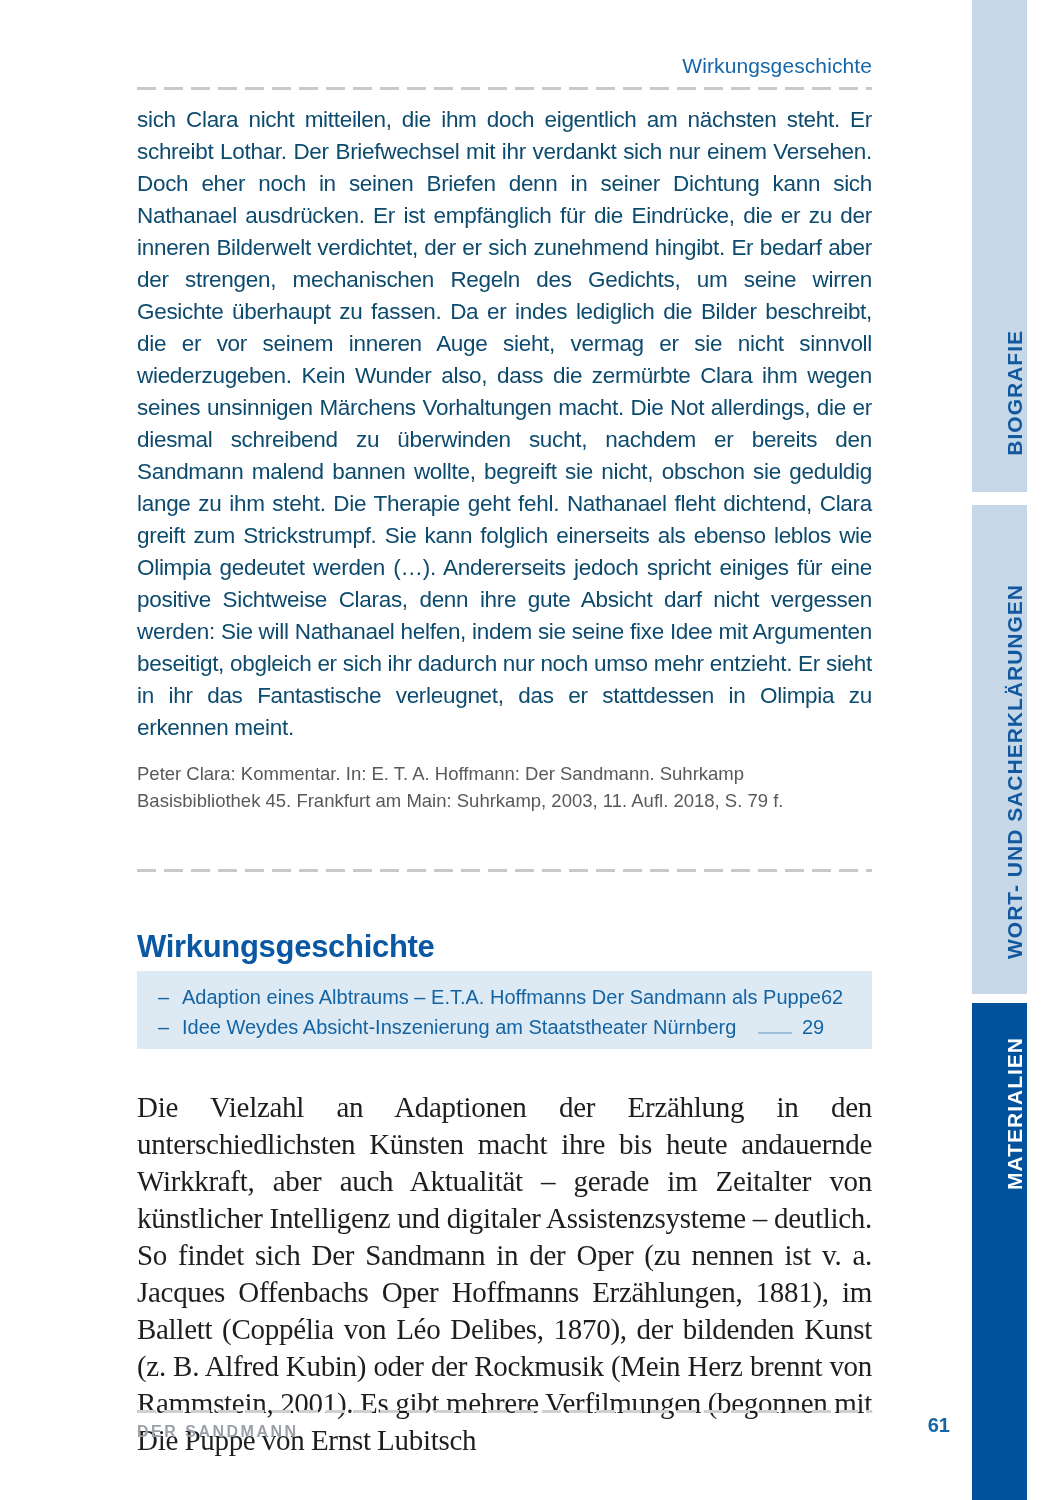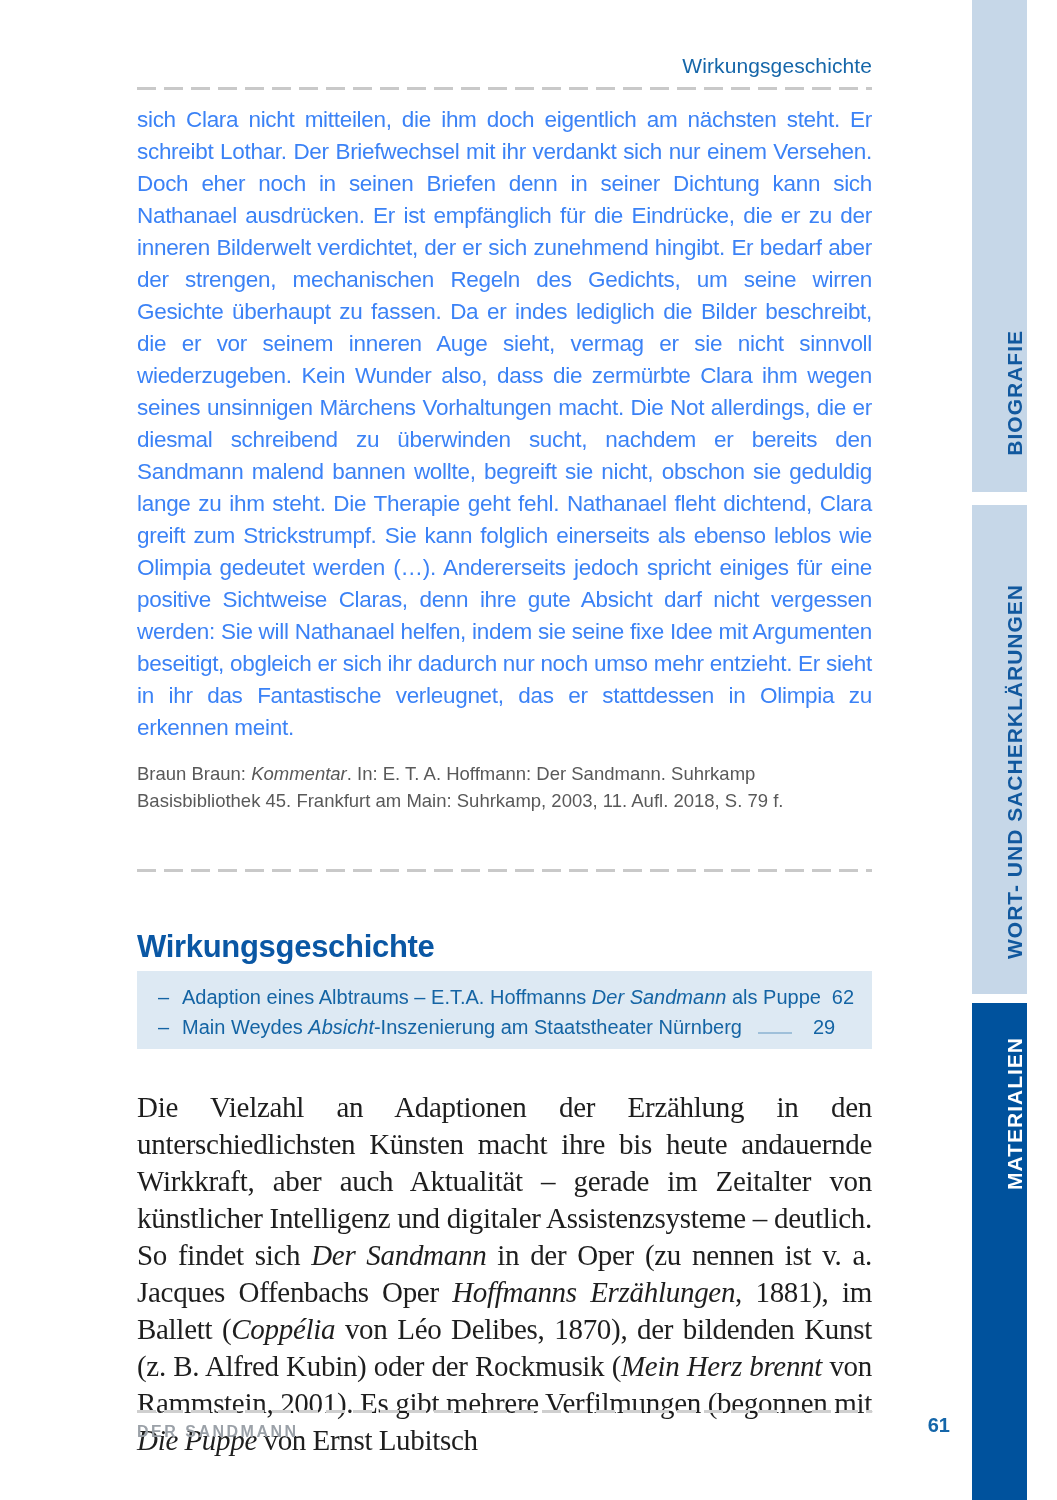--- a/index.html
+++ b/index.html
@@ -19,21 +19,21 @@
   .rule-mid{top:869px;}
   .rule-foot{top:1410px;background:repeating-linear-gradient(to right,#cfcfcf 0 19px,transparent 19px 27px);}
   
   .running-header{
     position:absolute;top:54px;left:137px;width:735px;
     text-align:right;font-size:21px;color:#1566a9;letter-spacing:.1px;
   }
   
   .quote-body{
     position:absolute;top:104px;left:137px;width:735px;
-    font-size:22.5px;line-height:32px;color:#3b82f6;
+    font-size:22.5px;line-height:32px;color:#0c4a6e;
     text-align:justify;letter-spacing:-.3px;
     hyphens:auto;-webkit-hyphens:auto;
   }
   
   .citation{
     position:absolute;top:760px;left:137px;width:735px;
     font-size:18.5px;line-height:27px;color:#595959;
   }
   
   .section-heading{
@@ -45,22 +45,22 @@
     position:absolute;top:971px;left:137px;width:735px;height:78px;
     background:#dde9f3;box-sizing:border-box;
     padding:11px 26px 0 21px;
     color:#1464a4;font-size:20px;
   }
   .toc-row{display:flex;align-items:baseline;line-height:30px;}
   .toc-bullet{flex:none;width:24px;}
   .toc-label{flex:none;white-space:nowrap;}
   .toc-fill{flex:1;display:flex;justify-content:flex-end;align-items:center;}
   .toc-leader{width:34px;height:2.5px;background:#9fc0da;margin-right:10px;margin-top:6px;}
-  .toc-page{flex:none;width:44px;text-align:center;}
-  .it{font-style:italic;}
+  .toc-page{flex:none;width:44px;text-align:left;}
+  .it{}
   
   .article-par{
     position:absolute;top:1089px;left:137px;width:735px;
     font-family:"Liberation Serif",serif;
     font-size:29px;line-height:37px;color:#1e1e1e;
     text-align:justify;letter-spacing:-.3px;word-spacing:-.5px;
     hyphens:auto;-webkit-hyphens:auto;
   }
   
   .footer-title{
@@ -92,36 +92,36 @@
 <body>
 
 <div class="page">
 
   <div class="running-header">Wirkungsgeschichte</div>
 
   <div class="dashed-rule rule-top"></div>
 
   <div class="quote-body">sich Clara nicht mitteilen, die ihm doch eigentlich am nächsten steht. Er schreibt Lothar. Der Briefwechsel mit ihr verdankt sich nur einem Versehen. Doch eher noch in seinen Briefen denn in seiner Dichtung kann sich Nathanael ausdrücken. Er ist empfänglich für die Eindrücke, die er zu der inneren Bilderwelt verdichtet, der er sich zunehmend hingibt. Er bedarf aber der strengen, mechanischen Regeln des Gedichts, um seine wirren Gesichte überhaupt zu fassen. Da er indes lediglich die Bilder beschreibt, die er vor seinem inneren Auge sieht, vermag er sie nicht sinnvoll wiederzugeben. Kein Wunder also, dass die zermürbte Clara ihm wegen seines unsinnigen Märchens Vorhaltungen macht. Die Not allerdings, die er diesmal schreibend zu überwinden sucht, nachdem er bereits den Sandmann malend bannen wollte, begreift sie nicht, obschon sie geduldig lange zu ihm steht. Die Therapie geht fehl. Nathanael fleht dichtend, Clara greift zum Strickstrumpf. Sie kann folglich einerseits als ebenso leblos wie Olimpia gedeutet werden (…). Andererseits jedoch spricht einiges für eine positive Sichtweise Claras, denn ihre gute Absicht darf nicht vergessen werden: Sie will Nathanael helfen, indem sie seine fixe Idee mit Argumenten beseitigt, obgleich er sich ihr dadurch nur noch umso mehr entzieht. Er sieht in ihr das Fantastische verleugnet, das er stattdessen in Olimpia zu erkennen meint.</div>
 
-  <div class="citation"><span>Braun Braun: </span><span class="it">Kommentar</span><span>. In: E. T. A. Hoffmann: Der Sandmann. Suhrkamp Basisbibliothek 45. Frankfurt am Main: Suhrkamp, 2003, 11. Aufl. 2018, S. 79 f.</span></div>
+  <div class="citation"><span>Peter Clara: </span><span class="it">Kommentar</span><span>. In: E. T. A. Hoffmann: Der Sandmann. Suhrkamp Basisbibliothek 45. Frankfurt am Main: Suhrkamp, 2003, 11. Aufl. 2018, S. 79 f.</span></div>
 
   <div class="dashed-rule rule-mid"></div>
 
   <h2 class="section-heading">Wirkungsgeschichte</h2>
 
   <div class="toc-box">
     <div class="toc-row">
       <span class="toc-bullet">–</span>
       <span class="toc-label"><span>Adaption eines Albtraums – E.T.A. Hoffmanns </span><span class="it">Der Sandmann</span><span> als Puppe</span></span>
       <span class="toc-fill"></span>
       <span class="toc-page">62</span>
     </div>
     <div class="toc-row">
       <span class="toc-bullet">–</span>
-      <span class="toc-label"><span>Main Weydes </span><span class="it">Absicht</span><span>-Inszenierung am Staatstheater Nürnberg</span></span>
+      <span class="toc-label"><span>Idee Weydes </span><span class="it">Absicht</span><span>-Inszenierung am Staatstheater Nürnberg</span></span>
       <span class="toc-fill">
           <span class="toc-leader"></span>
         </span>
       <span class="toc-page">29</span>
     </div>
   </div>
 
   <div class="article-par"><span>Die Vielzahl an Adaptionen der Erzählung in den unterschiedlichsten Künsten macht ihre bis heute andauernde Wirkkraft, aber auch Aktualität – gerade im Zeitalter von künstlicher Intelligenz und digitaler Assistenzsysteme – deutlich. So findet sich </span><span class="it">Der Sandmann</span><span> in der Oper (zu nennen ist v. a. Jacques Offenbachs Oper </span><span class="it">Hoffmanns Erzählungen</span><span>, 1881), im Ballett (</span><span class="it">Coppélia</span><span> von Léo Delibes, 1870), der bildenden Kunst (z. B. Alfred Kubin) oder der Rockmusik (</span><span class="it">Mein Herz brennt</span><span> von Rammstein, 2001). Es gibt mehrere Verfilmungen (begonnen mit </span><span class="it">Die Puppe</span><span> von Ernst Lubitsch</span></div>
 
   <div class="dashed-rule rule-foot"></div>

